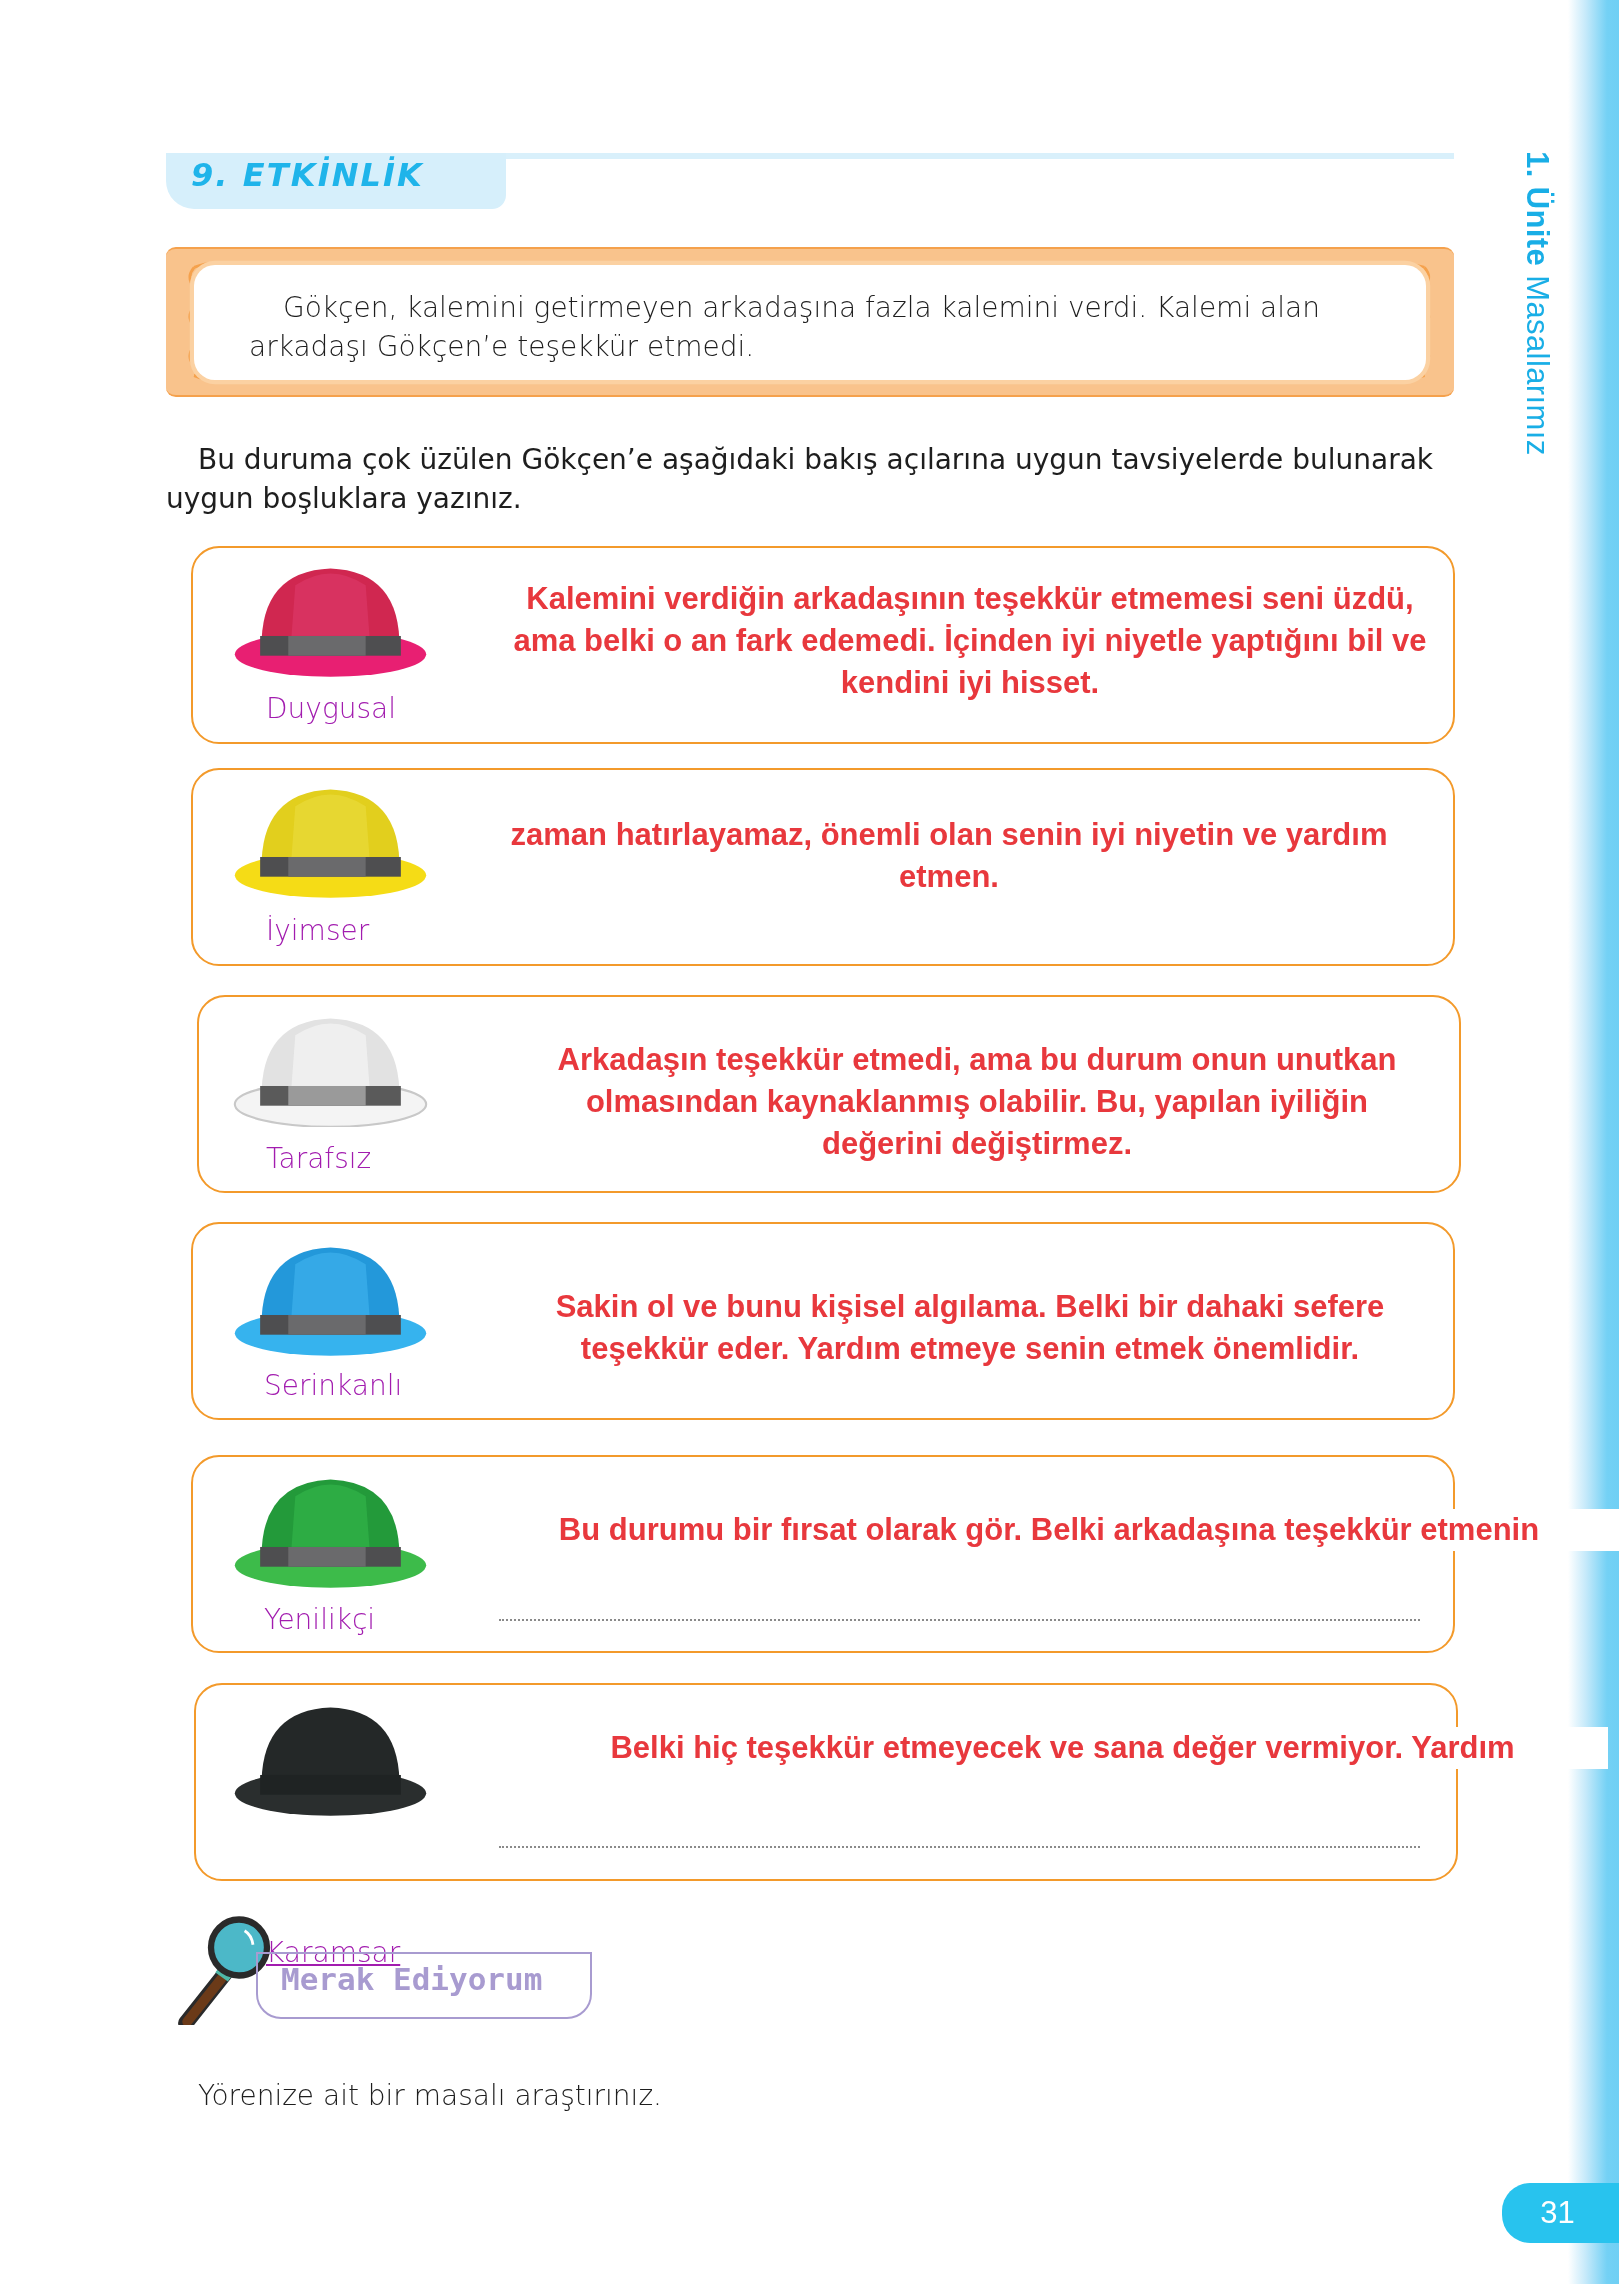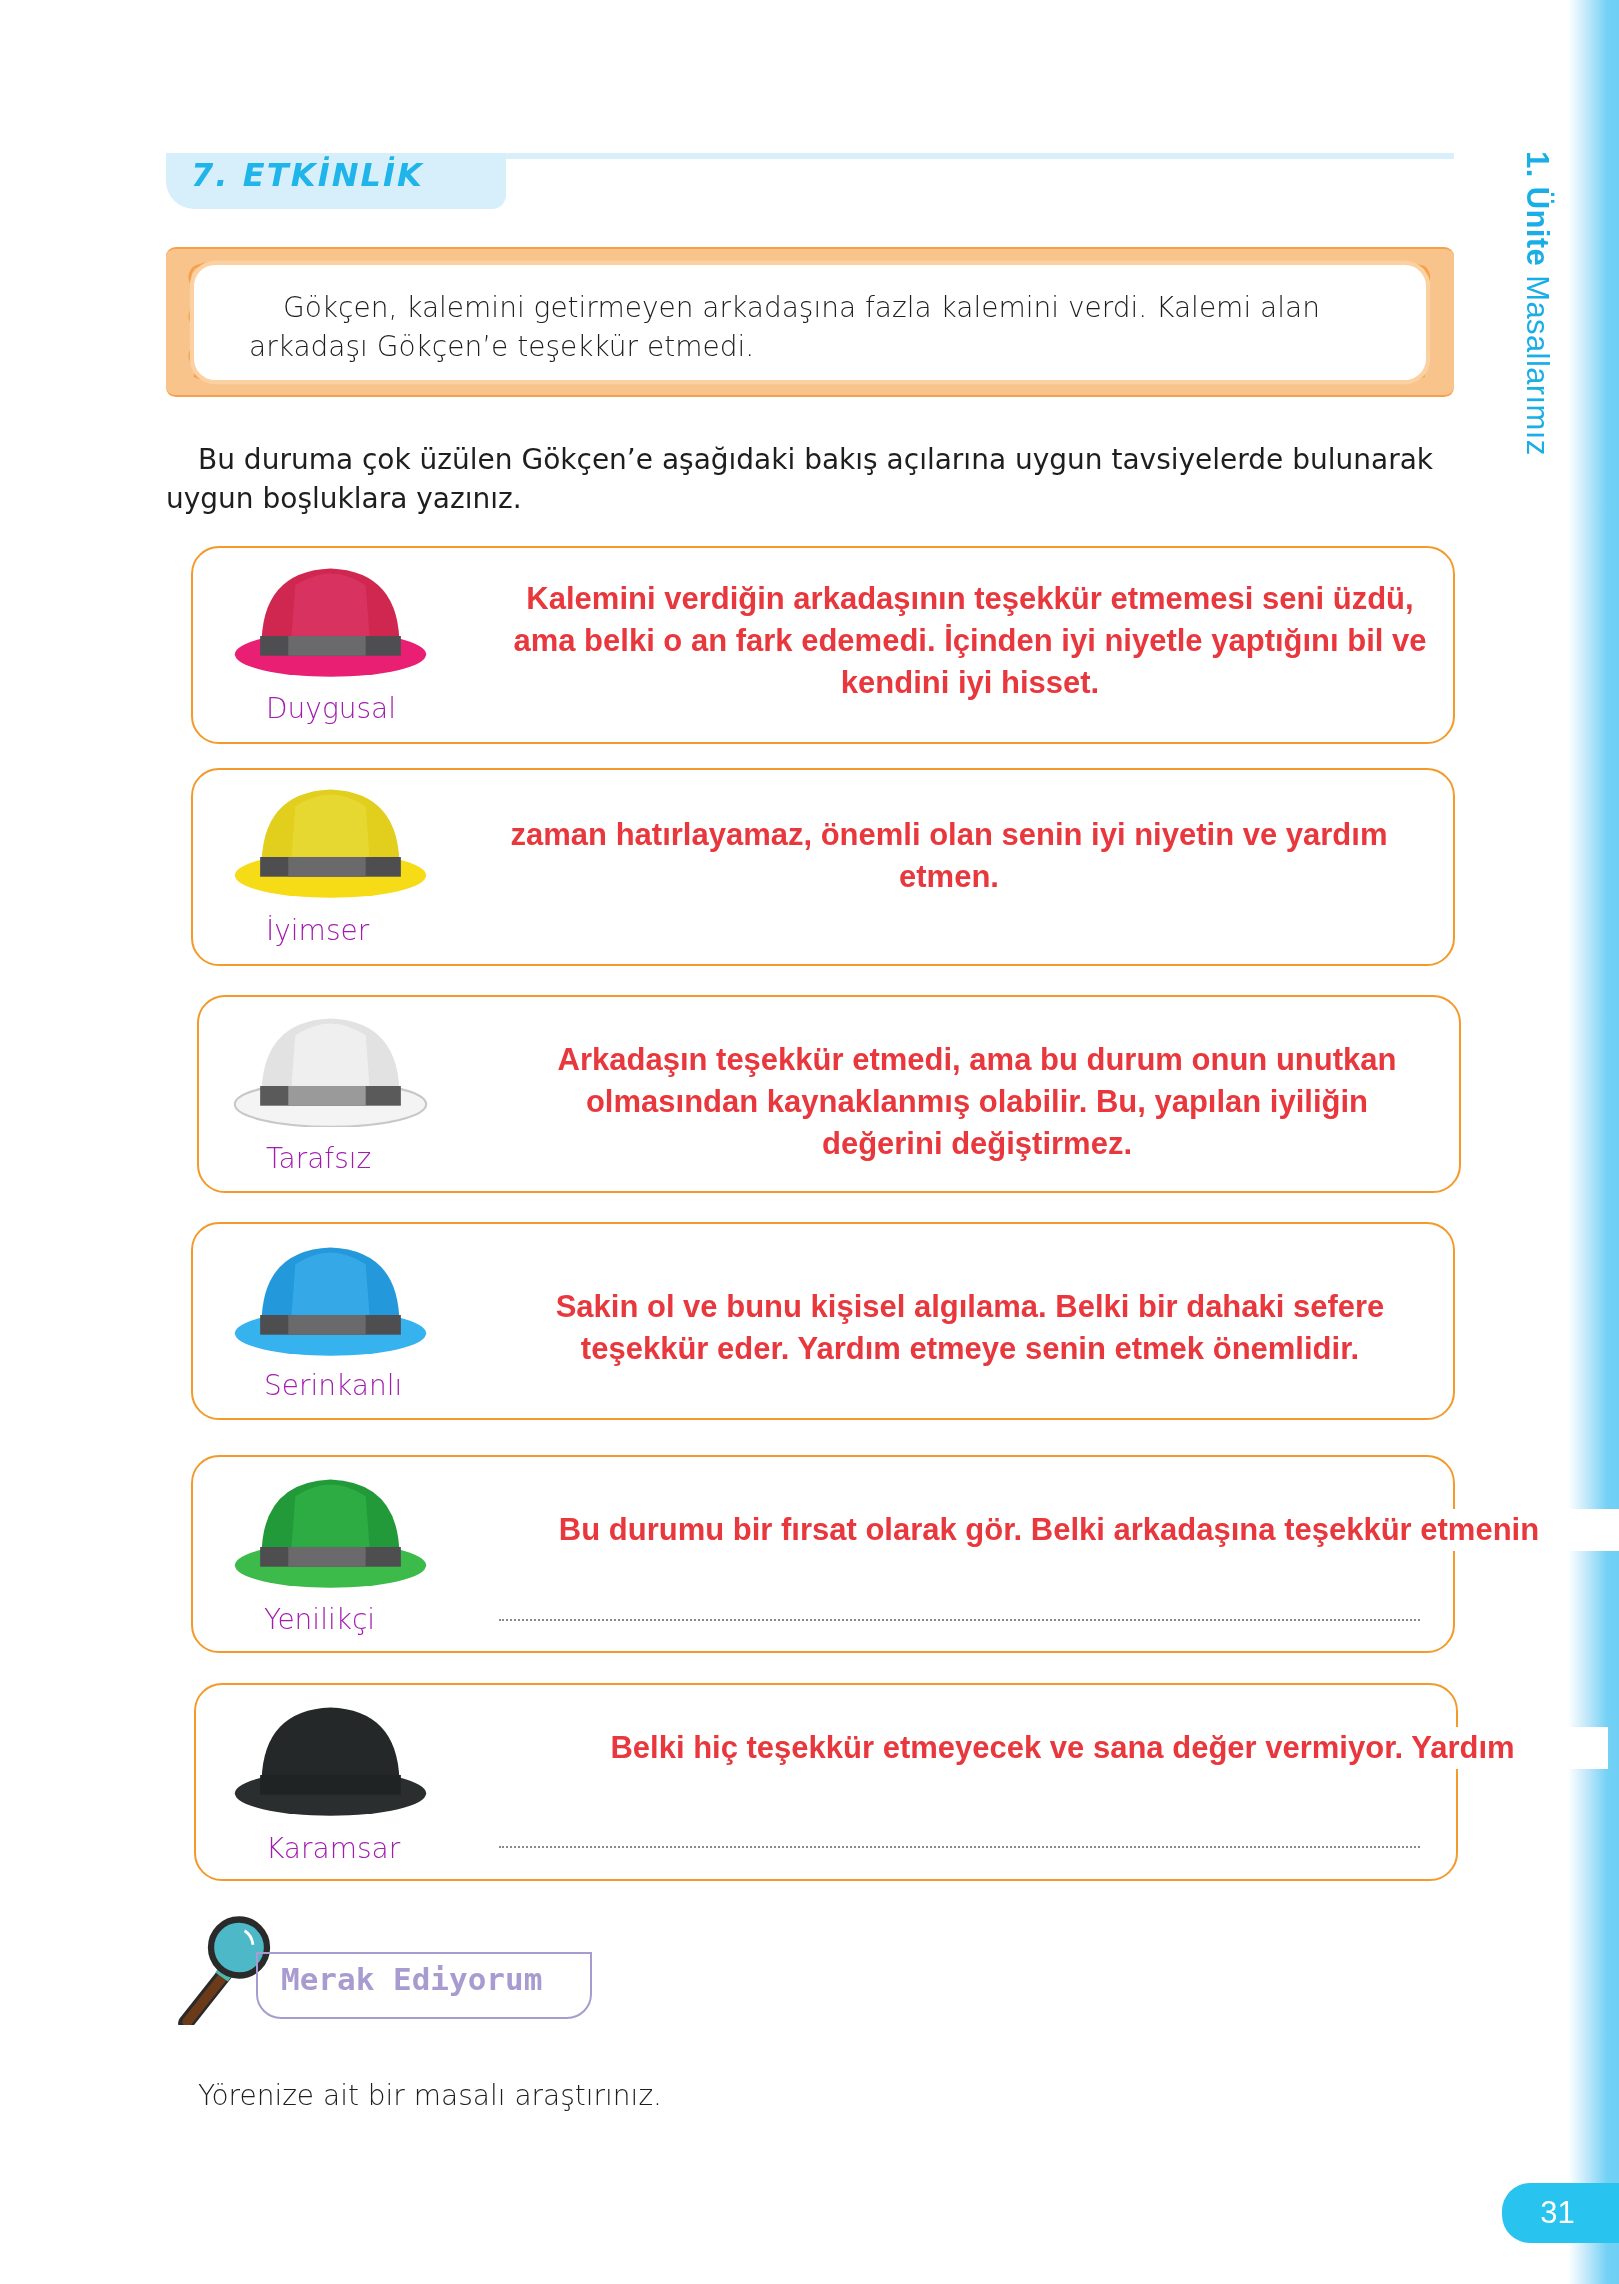--- a/index.html
+++ b/index.html
@@ -97,21 +97,21 @@
 <div class="side-title">
   <div class="side-title-inner">
     <b>1. Ünite</b>
     <span>Masallarımız</span>
   </div>
 </div>
 <div class="page-num">31</div>
 
 <div class="header-line"></div>
 <div class="header-tab"></div>
-<div class="header-tab-label">7. ETKİNLİK</div>
+<div class="header-tab-label">9. ETKİNLİK</div>
 
 <div class="story-box">
   <svg style="position:absolute;left:0;top:0" width="1288" height="145" viewBox="0 0 1832 206">
     <path d="M40,26 Q70,14 100,26 T160,26 T220,26 T280,26 T340,26 T400,26 T460,26 T520,26 T580,26 T640,26 T700,26 T760,26 T820,26 T880,26 T940,26 T1000,26 T1060,26 T1120,26 T1180,26 T1240,26 T1300,26 T1360,26 T1420,26 T1480,26 T1540,26 T1600,26 T1660,26 T1720,26 T1790,26" fill="none" stroke="#f5a14c" stroke-width="4"></path>
     <path d="M40,180 Q70,192 100,180 T160,180 T220,180 T280,180 T340,180 T400,180 T460,180 T520,180 T580,180 T640,180 T700,180 T760,180 T820,180 T880,180 T940,180 T1000,180 T1060,180 T1120,180 T1180,180 T1240,180 T1300,180 T1360,180 T1420,180 T1480,180 T1540,180 T1600,180 T1660,180 T1720,180 T1790,180" fill="none" stroke="#f5a14c" stroke-width="4"></path>
     <path d="M40,26 Q28,40 40,54 T40,82 T40,110 T40,138 T40,166 T40,180" fill="none" stroke="#f5a14c" stroke-width="4"></path>
     <path d="M1790,26 Q1802,40 1790,54 T1790,82 T1790,110 T1790,138 T1790,166 T1790,180" fill="none" stroke="#f5a14c" stroke-width="4"></path>
   </svg>
   <div class="story-inner"></div>
 </div>
@@ -190,21 +190,21 @@
   <div>Bu durumu bir fırsat olarak gör. Belki arkadaşına teşekkür etmenin</div>
 </div>
 <div class="dotted-line" style="left:499px;top:1619px;width:921px;"></div>
 
 <div class="hat-row" style="left:194px;top:1683px;"></div>
 <svg class="hat-icon" style="left:232px;top:1696px;" viewBox="0 0 280 170">
   <ellipse cx="140" cy="138" rx="136" ry="32" fill="#2a2e2e"></ellipse>
   <path d="M42,130 Q40,20 140,16 Q240,20 238,130 Z" fill="#242828"></path>
   <rect x="40" y="112" width="200" height="28" fill="#1f2323"></rect>
 </svg>
-<div class="hat-label" style="left:266px;top:1832px;">Karamsar</div>
+<div class="hat-label" style="left:266px;top:1936px;text-decoration:underline;">Karamsar</div>
 <div class="answer wbg" style="left:517px;top:1727px;width:1091px;">
   <div>Belki hiç teşekkür etmeyecek ve sana değer vermiyor. Yardım</div>
 </div>
 <div class="dotted-line" style="left:499px;top:1846px;width:921px;"></div>
 
 <svg style="position:absolute;left:169px;top:1905px;" width="105" height="120" viewBox="0 0 150 170">
   <line x1="84" y1="92" x2="24" y2="168" stroke="#2a2a2a" stroke-width="22" stroke-linecap="round"></line>
   <line x1="80" y1="98" x2="26" y2="166" stroke="#6b3a18" stroke-width="14" stroke-linecap="round"></line>
   <rect x="70" y="84" width="22" height="20" fill="#4fb8a8" transform="rotate(36 81 94)"></rect>
   <circle cx="100" cy="60" r="40" fill="#4cb8c8" stroke="#2a2a2a" stroke-width="9"></circle>

